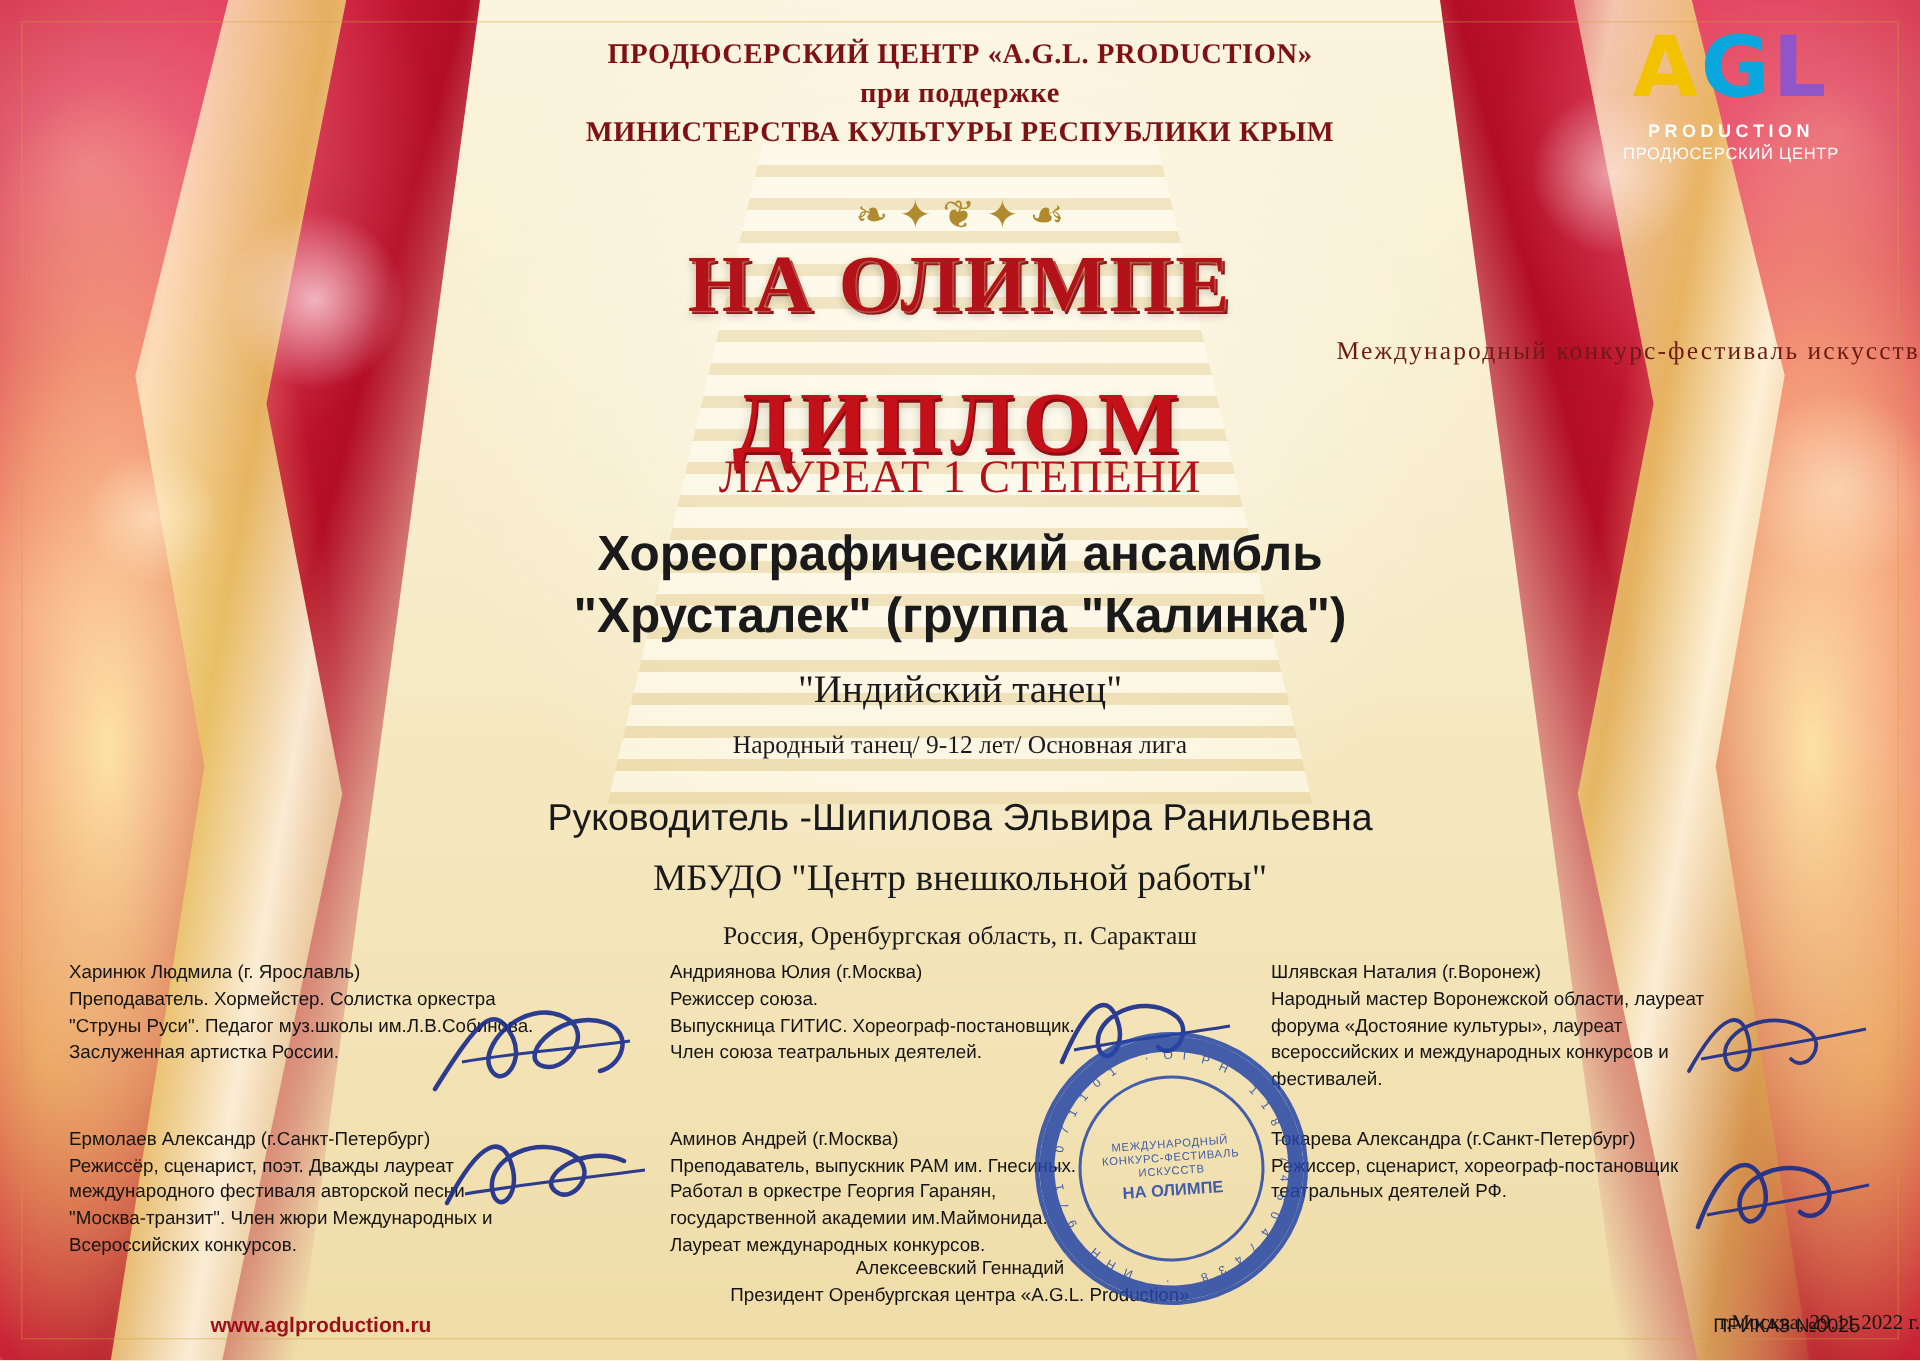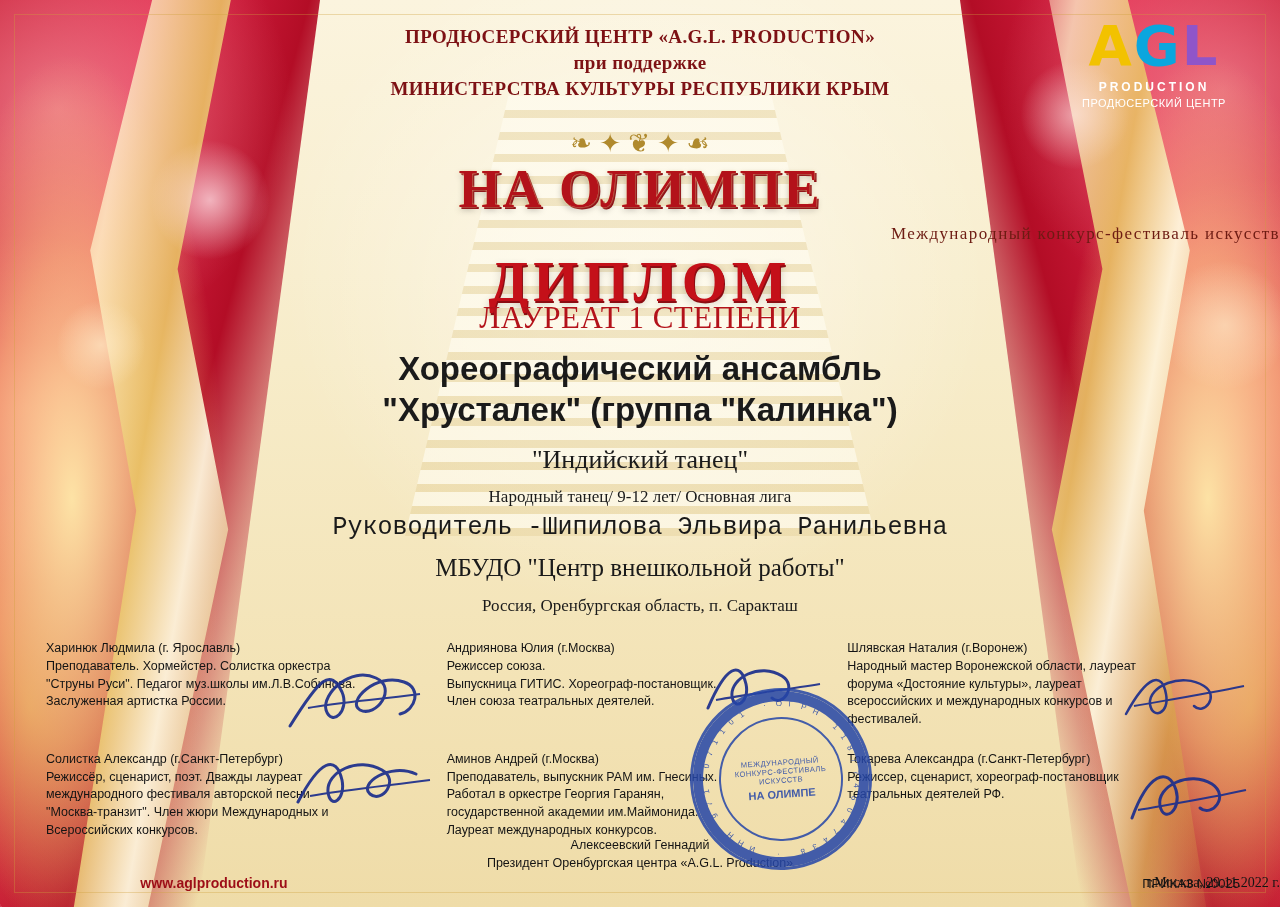--- a/index.html
+++ b/index.html
@@ -249,24 +249,24 @@
     color: #1a1a1a;
     margin-top: 14px;
   }
   .category {
     font-family: "Liberation Serif", serif;
     font-size: 17px;
     color: #1a1a1a;
     margin-top: 12px;
   }
   .leader {
-    font-family: Liberation Mono, monospace;
+    font-family: Liberation Sans, sans-serif;
     font-size: 25px;
     color: #1a1a1a;
-    margin-top: 6px;
+    margin-top: 24px;
   }
   .org {
     font-family: "Liberation Serif", serif;
     font-size: 25px;
     color: #1a1a1a;
     margin-top: 12px;
   }
   .place {
     font-family: "Liberation Serif", serif;
     font-size: 17px;
@@ -466,21 +466,21 @@
       <span class="jline">Член союза театральных деятелей.</span>
     </div>
     <div class="jury-entry">
       <span class="jname">Шлявская Наталия (г.Воронеж)</span>
       <span class="jline">Народный мастер Воронежской области, лауреат</span>
       <span class="jline">форума «Достояние культуры», лауреат</span>
       <span class="jline">всероссийских и международных конкурсов и</span>
       <span class="jline">фестивалей.</span>
     </div>
     <div class="jury-entry">
-      <span class="jname">Солистка Александр (г.Санкт-Петербург)</span>
+      <span class="jname">Ермолаев Александр (г.Санкт-Петербург)</span>
       <span class="jline">Режиссёр, сценарист, поэт. Дважды лауреат</span>
       <span class="jline">международного фестиваля авторской песни</span>
       <span class="jline">"Москва-транзит". Член жюри Международных и</span>
       <span class="jline">Всероссийских конкурсов.</span>
     </div>
     <div class="jury-entry">
       <span class="jname">Аминов Андрей (г.Москва)</span>
       <span class="jline">Преподаватель, выпускник РАМ им. Гнесиных.</span>
       <span class="jline">Работал в оркестре Георгия Гаранян,</span>
       <span class="jline">государственной академии им.Маймонида.</span>

